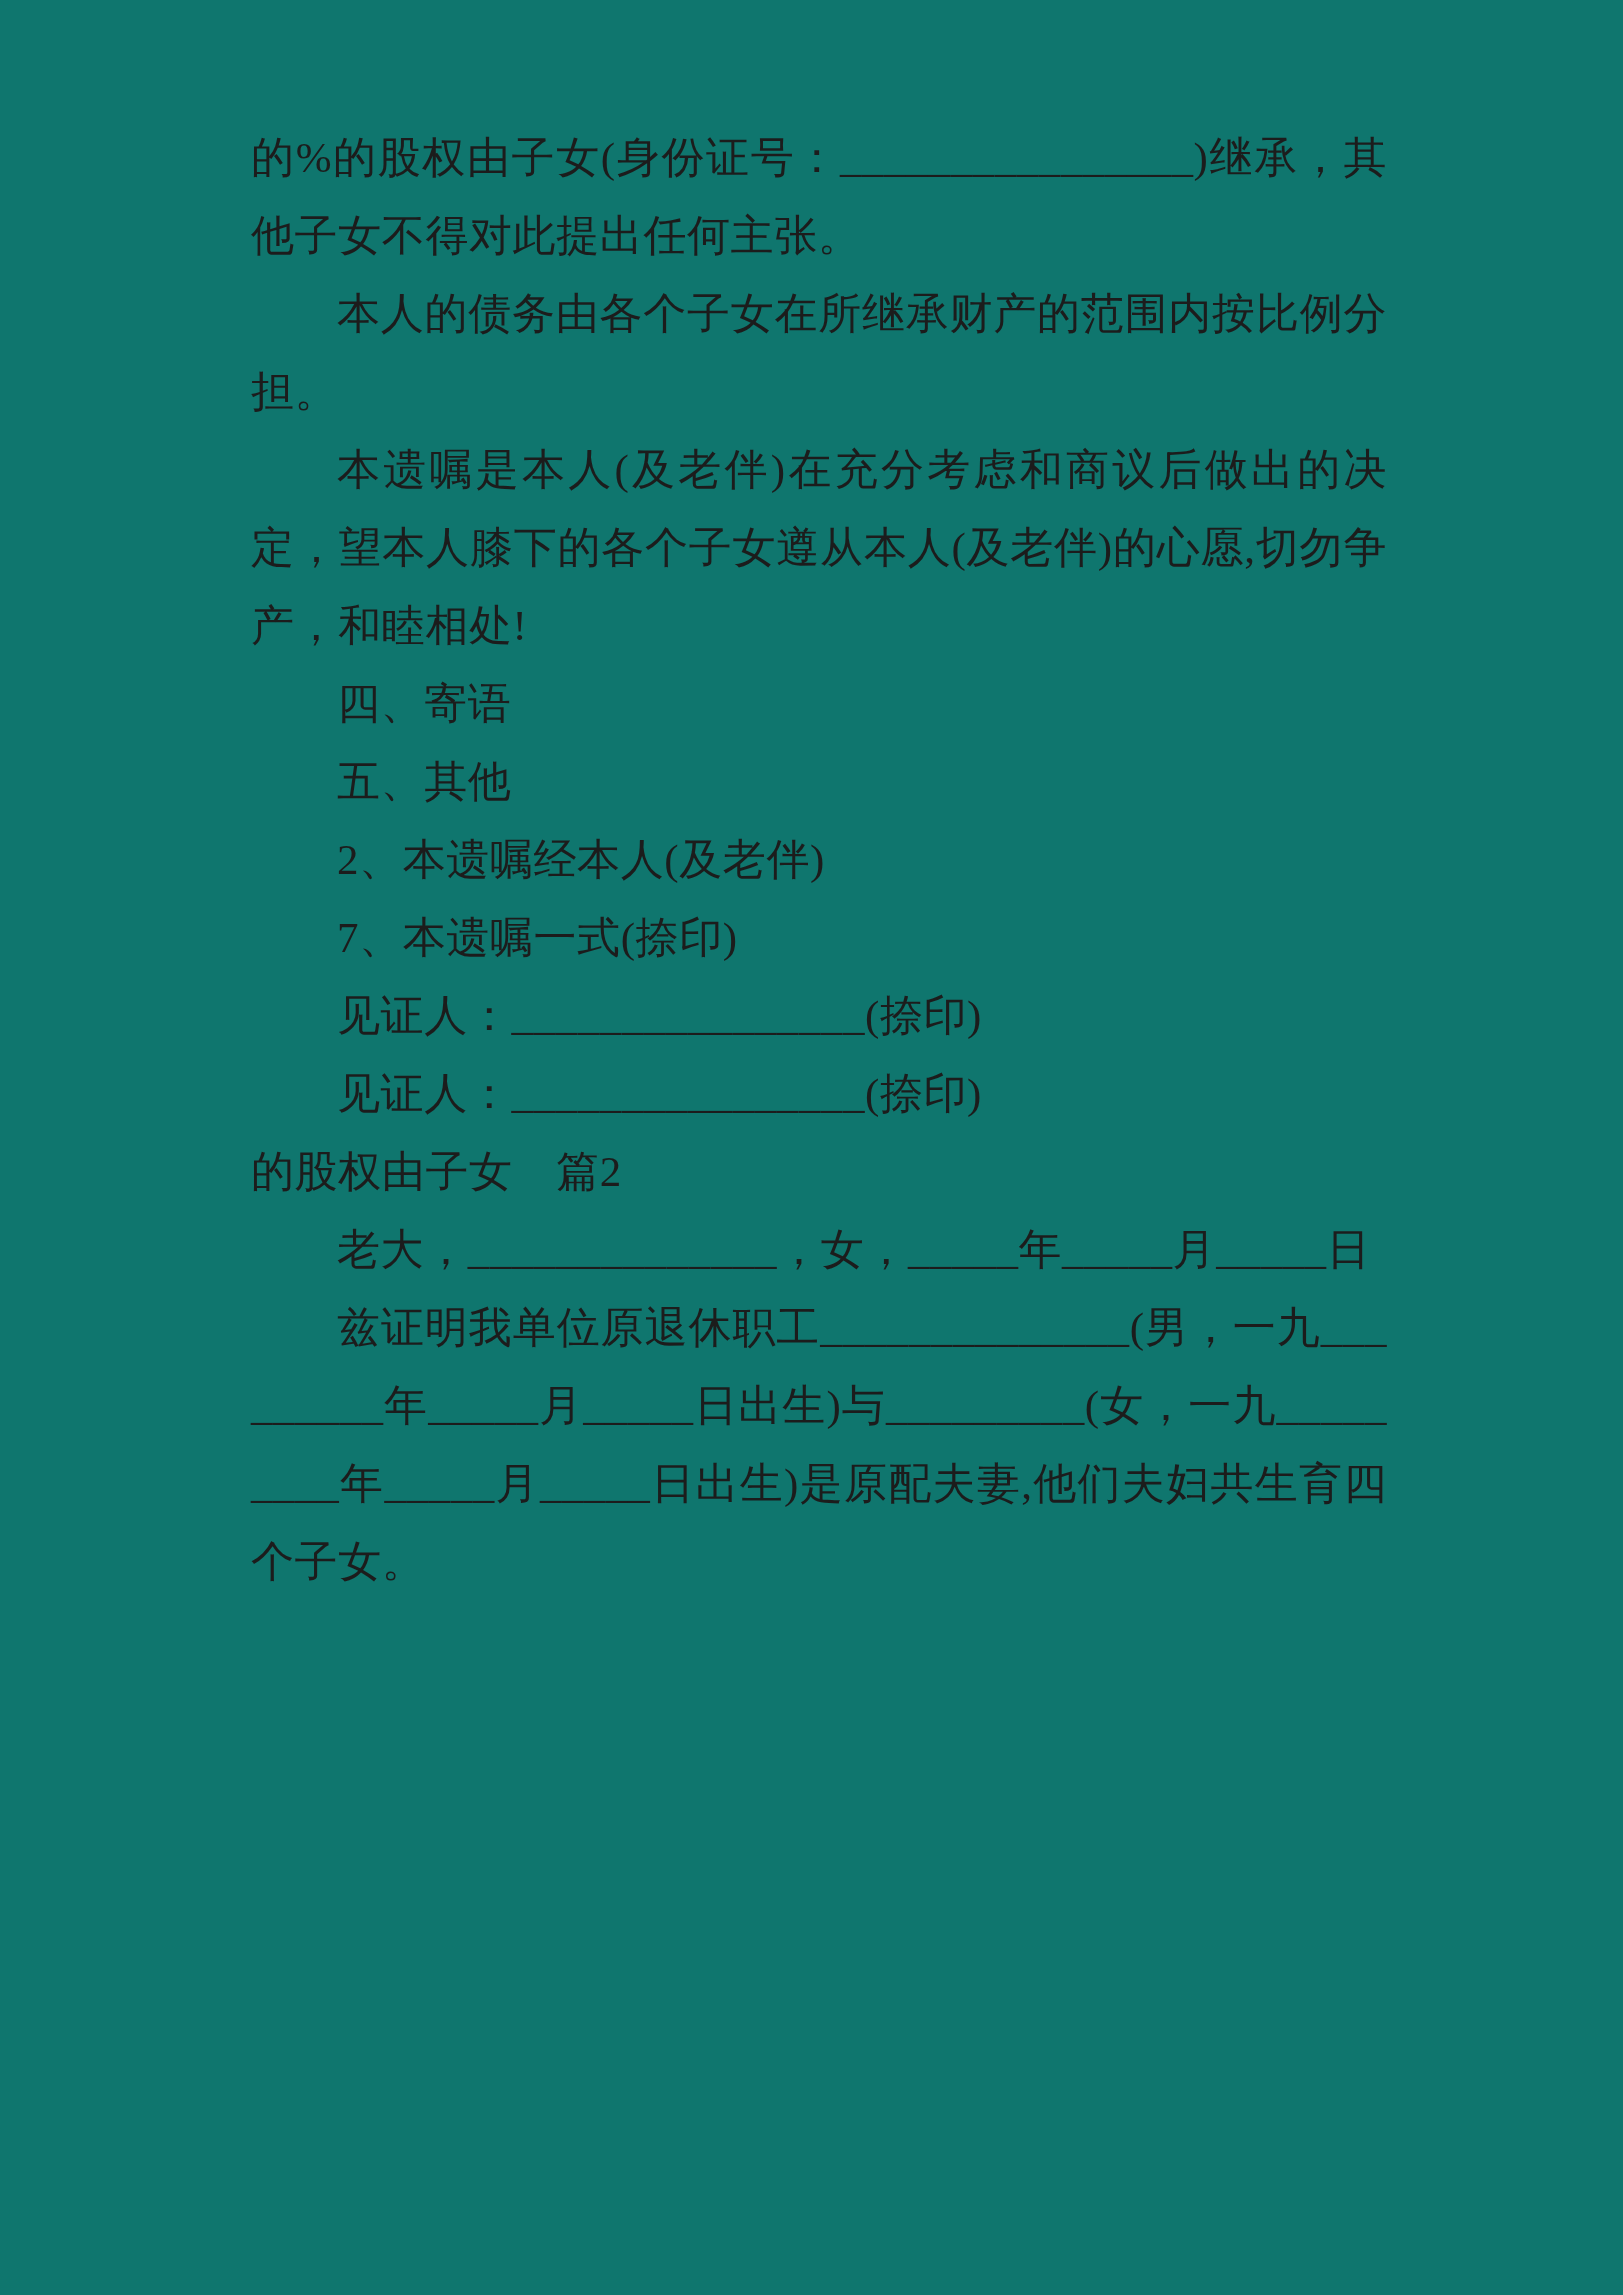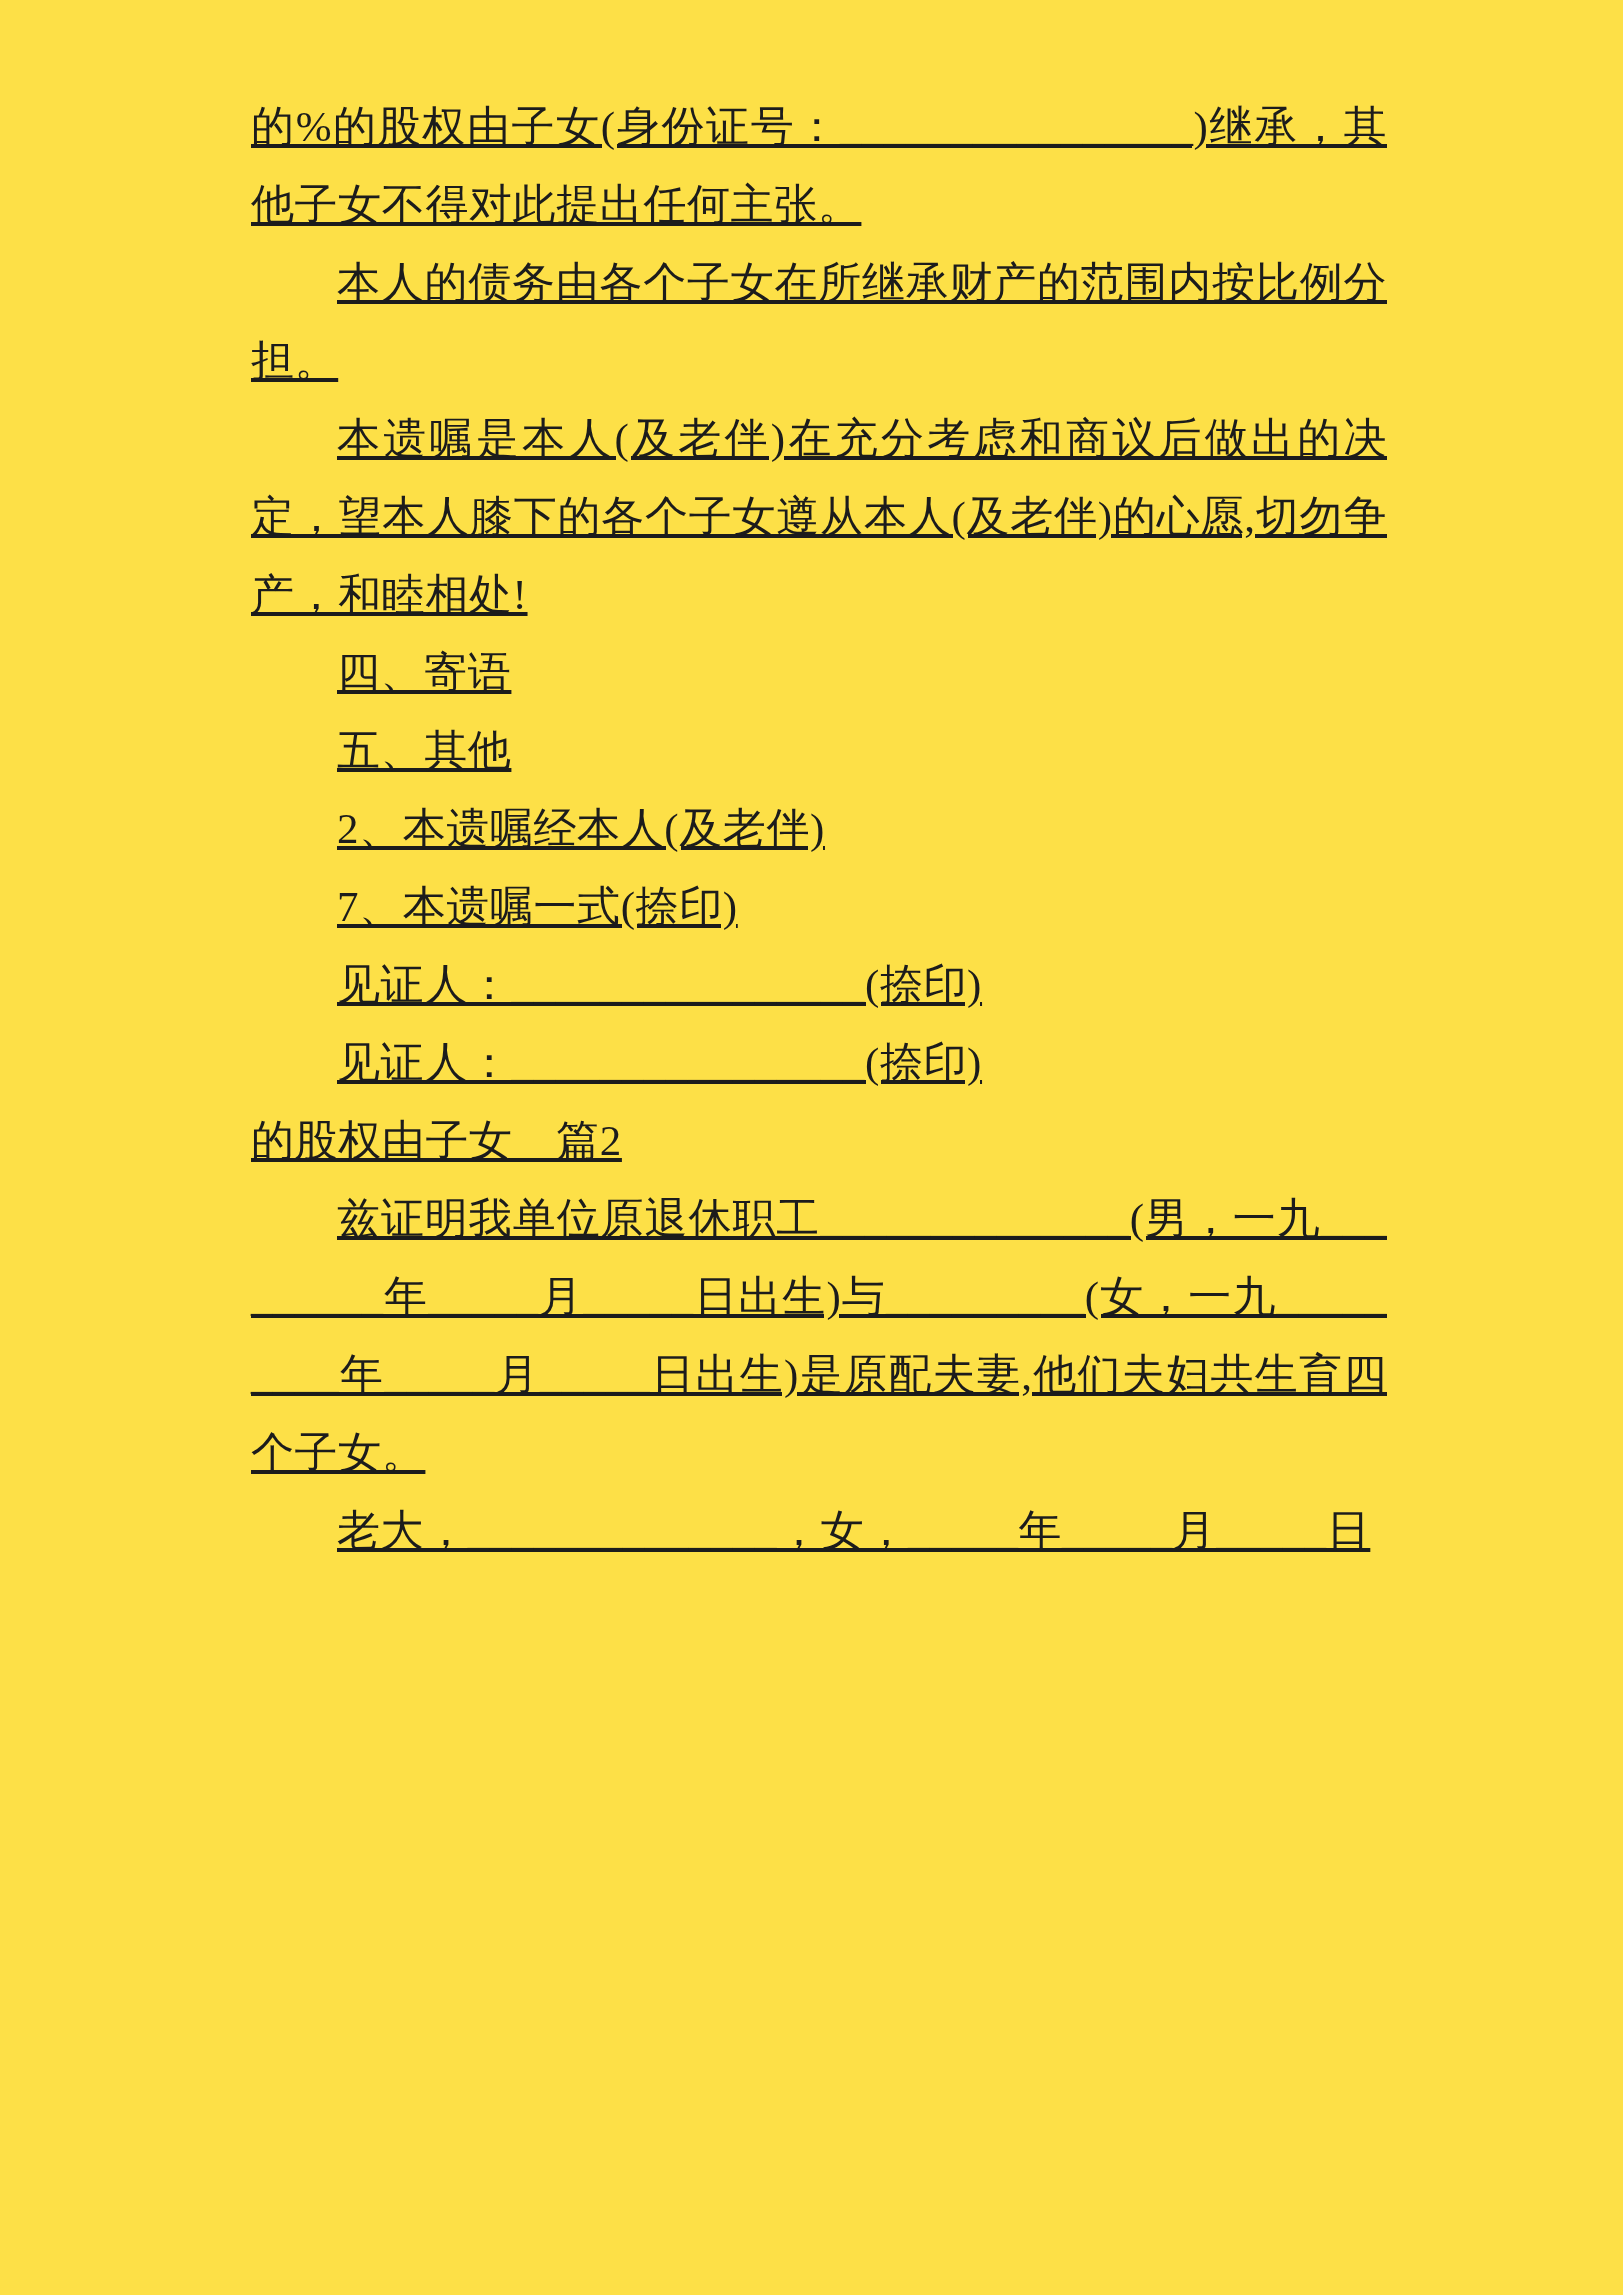--- a/index.html
+++ b/index.html
@@ -11,23 +11,22 @@
     width: 1623px;
     height: 2295px;
     overflow: hidden;
     font-family: "Liberation Serif", "DejaVu Serif", serif;
     color: #1c1c1c;
   }
   .page {
     box-sizing: border-box;
     width: 1623px;
     height: 2295px;
-    background: #fde047;
-    padding: 88px 236px 112px 251px;
-    text-decoration: underline;
+    background: #0f766e;
+    padding: 119px 236px 112px 251px;
   }
   .doc-body p {
     margin: 0;
     padding: 0;
     font-size: 43px;
     line-height: 78px;
     text-align: justify;
     text-justify: inter-character;
     letter-spacing: 0.6px;
     word-break: break-all;
@@ -45,17 +44,17 @@
     <p>的%的股权由子女(身份证号：________________)继承，其他子女不得对此提出任何主张。</p>
     <p class="indent">本人的债务由各个子女在所继承财产的范围内按比例分担。</p>
     <p class="indent">本遗嘱是本人(及老伴)在充分考虑和商议后做出的决定，望本人膝下的各个子女遵从本人(及老伴)的心愿,切勿争产，和睦相处!</p>
     <p class="indent">四、寄语</p>
     <p class="indent">五、其他</p>
     <p class="indent">2、本遗嘱经本人(及老伴)</p>
     <p class="indent">7、本遗嘱一式(捺印)</p>
     <p class="indent">见证人：________________(捺印)</p>
     <p class="indent">见证人：________________(捺印)</p>
     <p>的股权由子女　篇2</p>
+    <p class="indent">老大，______________，女，_____年_____月_____日</p>
     <p class="indent">兹证明我单位原退休职工______________(男，一九_________年_____月_____日出生)与_________(女，一九_________年_____月_____日出生)是原配夫妻,他们夫妇共生育四个子女。</p>
-    <p class="indent">老大，______________，女，_____年_____月_____日</p>
   </div>
 </div>
 
 
 </body></html>

